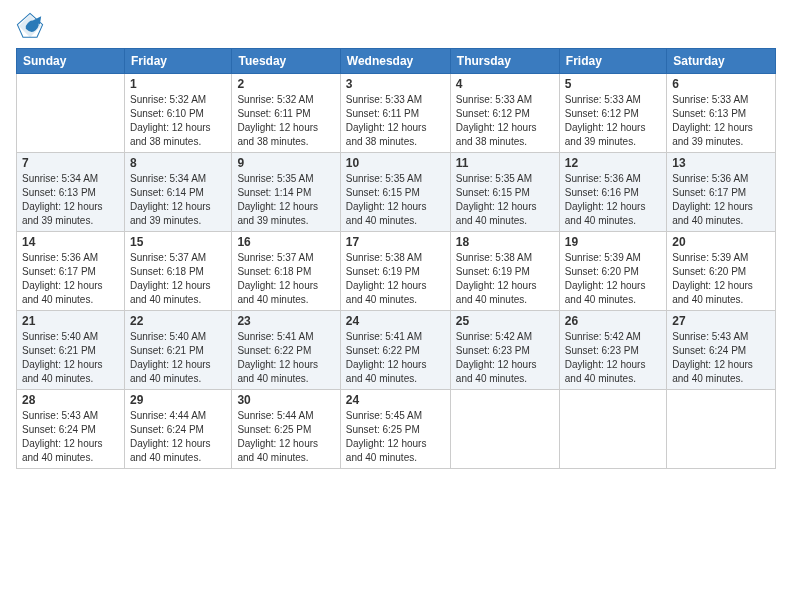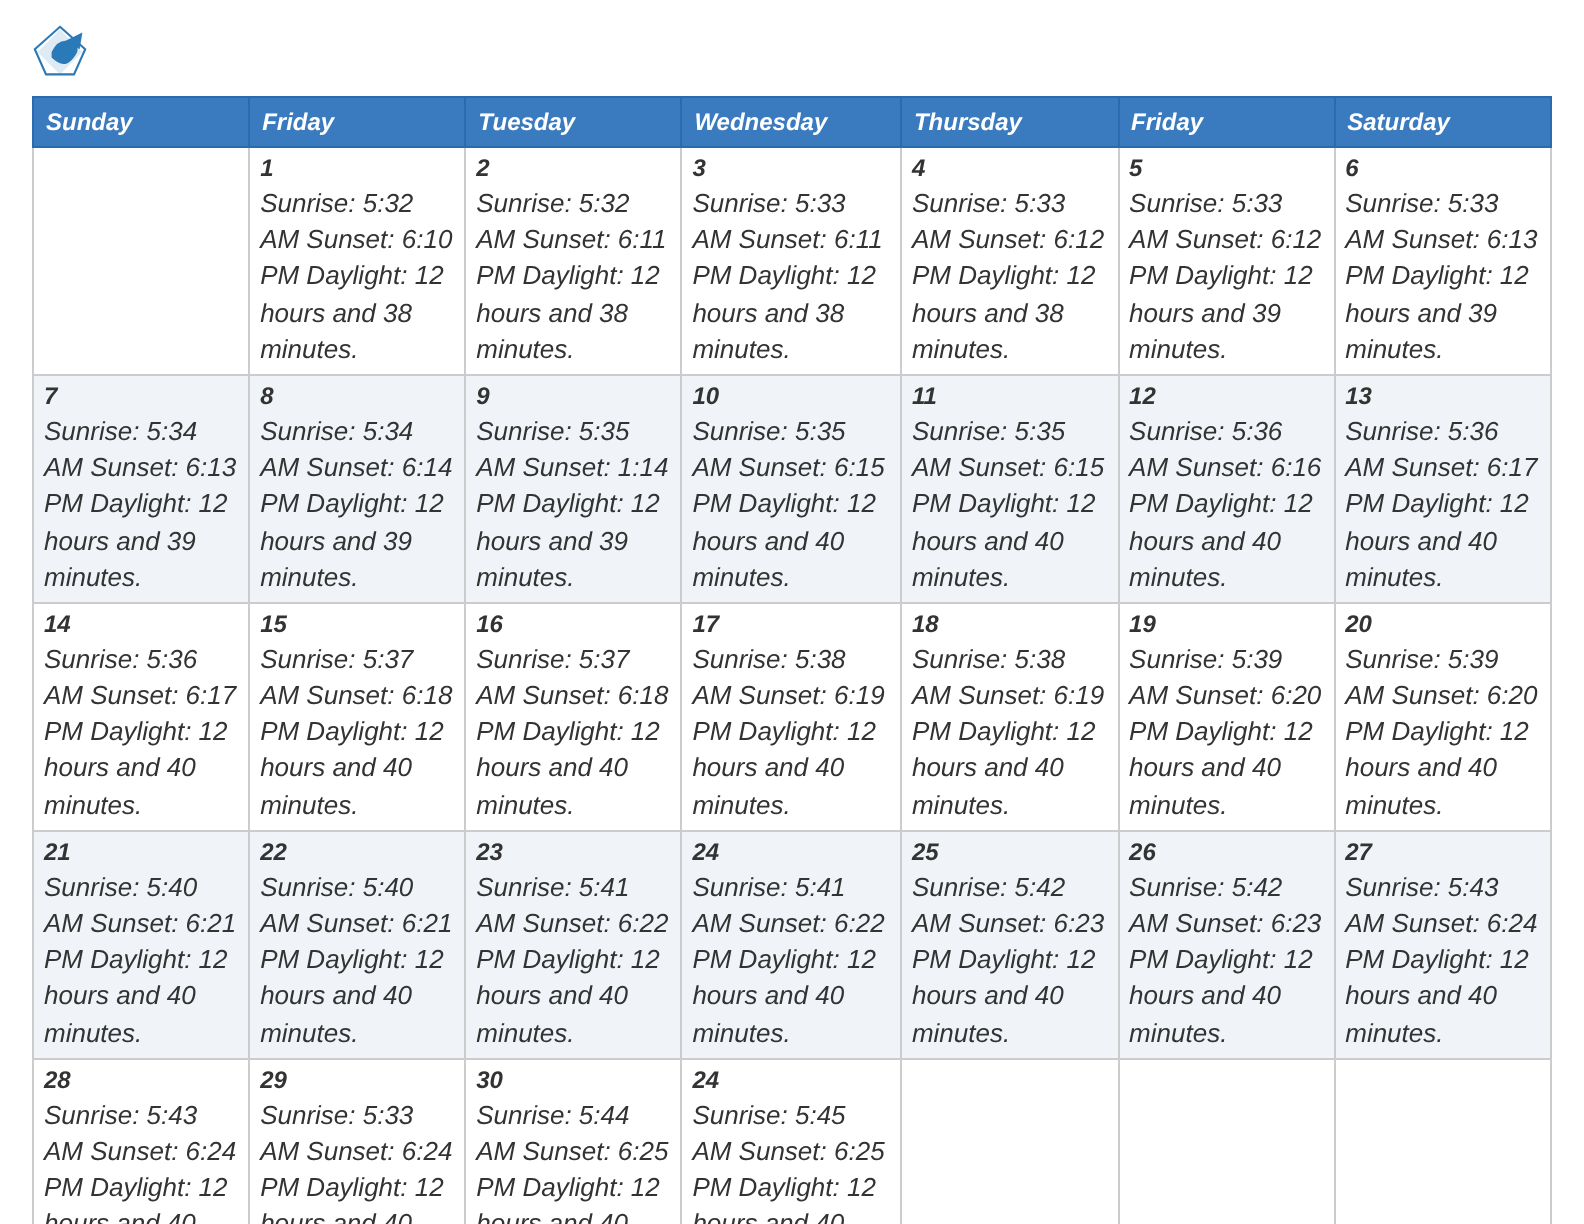--- a/index.html
+++ b/index.html
@@ -8,21 +8,20 @@
       height: 612px;
       background: #fff;
       font-family: Arial, sans-serif;
       font-size: 11px;
       overflow: hidden;
     }
     .page {
       width: 792px;
       height: 612px;
       padding: 12px 16px;
-      font-style: italic;
     }
     .header {
       display: flex;
       justify-content: space-between;
       align-items: flex-start;
       margin-bottom: 8px;
     }
     .logo {
       display: flex;
       align-items: center;
@@ -71,21 +70,21 @@
       min-height: 80px;
     }
     .day-num {
       font-weight: bold;
       font-size: 12px;
       color: #333;
       display: block;
       margin-bottom: 2px;
     }
     .day-info {
-      font-size: 13px;
+      font-size: 10px;
       color: #333;
       line-height: 1.4;
     }
     .empty {
       background: #f9f9f9;
     }
     tr:nth-child(even) td {
       background: #f0f4f8;
     }
     tr:nth-child(odd) td {
@@ -332,21 +331,21 @@
         <tr>
           <td>
             <span class="day-num">28</span>
             <div class="day-info">Sunrise: 5:43 AM
 Sunset: 6:24 PM
 Daylight: 12 hours
 and 40 minutes.</div>
           </td>
           <td>
             <span class="day-num">29</span>
-            <div class="day-info">Sunrise: 5:33 AM
+            <div class="day-info">Sunrise: 4:44 AM
 Sunset: 6:24 PM
 Daylight: 12 hours
 and 40 minutes.</div>
           </td>
           <td>
             <span class="day-num">30</span>
             <div class="day-info">Sunrise: 5:44 AM
 Sunset: 6:25 PM
 Daylight: 12 hours
 and 40 minutes.</div>

